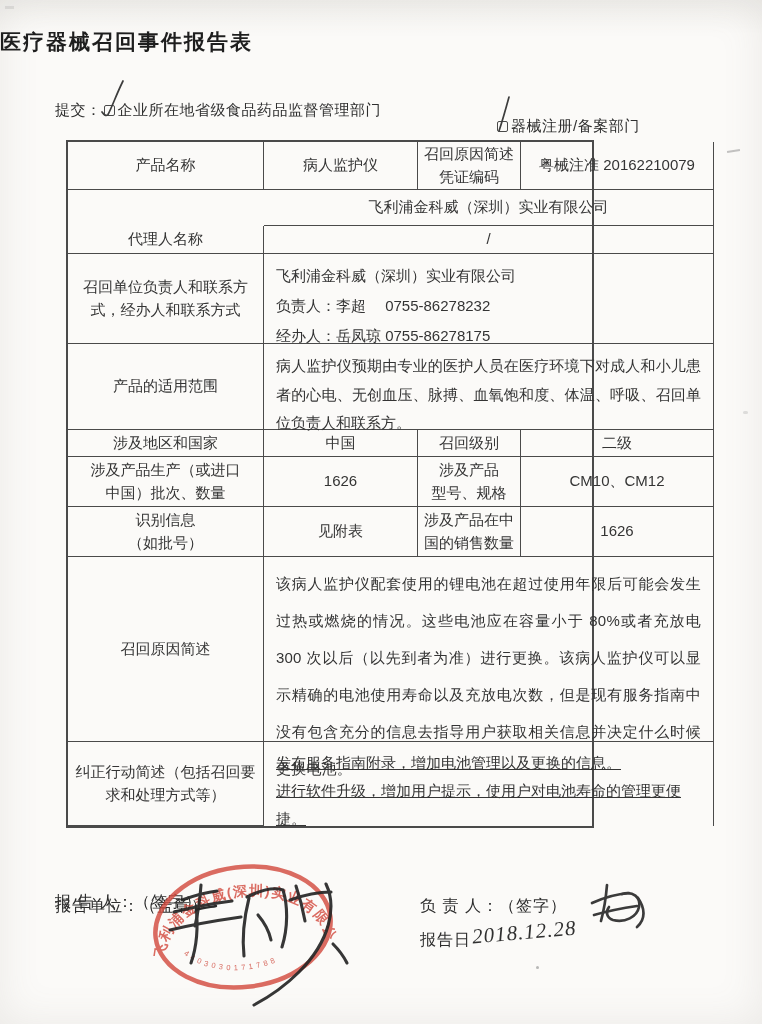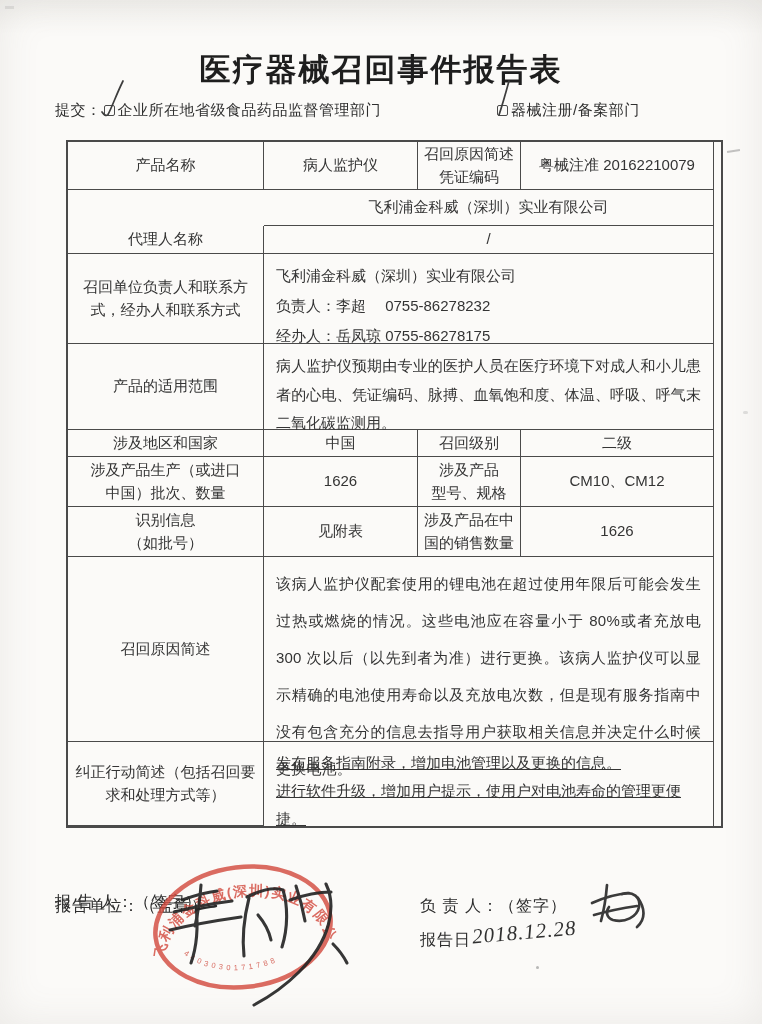--- a/index.html
+++ b/index.html
@@ -13,41 +13,41 @@
   .page{
     position:relative;
     width:762px;height:1024px;
     margin:0 auto;
     background:linear-gradient(180deg,#f2f1ee 0,#fbfaf8 34px,#fbfaf8 100%);
     overflow:hidden;
     color:var(--ink);
     box-shadow:inset 0 0 40px rgba(120,115,108,.12);
   }
   .title{
-    position:absolute;left:0;top:49px;width:100%;
-    text-align:center;
-    font-size:31px;font-weight:700;letter-spacing:2px;color:#1e1e1e;
+    position:absolute;left:0;top:28px;width:100%;
+    text-align:left;
+    font-size:21px;font-weight:700;letter-spacing:2px;color:#1e1e1e;
   }
   .submit-line{
     position:absolute;left:55px;top:101px;width:660px;
     font-size:15px;color:#2f2f2f;letter-spacing:.5px;
   }
   .submit-prefix{margin-right:2px;}
   .opt{white-space:nowrap;}
-  .opt2{position:absolute;left:403px;top:0;padding-left:39px;}
+  .opt2{position:absolute;left:403px;top:16px;padding-left:39px;}
   .cbx{
     position:relative;display:inline-block;
     width:11px;height:11px;border:1.5px solid #4a4a4a;
     vertical-align:-1px;margin-right:3px;border-radius:2px;
   }
   .cbx svg{position:absolute;left:-5px;top:-27px;overflow:visible;}
 
   
   .form-table{
-    position:absolute;left:66px;top:140px;width:657px;
+    position:absolute;left:66px;top:140px;width:528px;
     display:grid;
     grid-template-columns:196px 154px 103px 193px;
     grid-template-rows:48px 36px 28px 90px 86px 27px 50px 50px 185px 84px;
     border:2px solid var(--bd);
     background:transparent;
     font-size:15px;
   }
   .cell{
     border-right:1px solid var(--bd);
     border-bottom:1px solid var(--bd);
@@ -121,21 +121,21 @@
     <div class="cell">代理人名称</div>
     <div class="cell cs">/</div>
 
     <div class="cell">召回单位负责人和联系方
 式，经办人和联系方式</div>
     <div class="cell cs left lh30">飞利浦金科威（深圳）实业有限公司
 负责人：李超　 0755-86278232
 经办人：岳凤琼 0755-86278175</div>
 
     <div class="cell">产品的适用范围</div>
-    <div class="cell cs left lh29 just">病人监护仪预期由专业的医护人员在医疗环境下对成人和小儿患者的心电、凭证编码、脉搏、血氧饱和度、体温、呼吸、呼气末二氧化碳监测用。</div>
+    <div class="cell cs left lh29 just">病人监护仪预期由专业的医护人员在医疗环境下对成人和小儿患者的心电、无创血压、脉搏、血氧饱和度、体温、呼吸、召回单位负责人和联系方。</div>
 
     <div class="cell">涉及地区和国家</div>
     <div class="cell">中国</div>
     <div class="cell">召回级别</div>
     <div class="cell">二级</div>
 
     <div class="cell">涉及产品生产（或进口
 中国）批次、数量</div>
     <div class="cell">1626</div>
     <div class="cell">涉及产品

